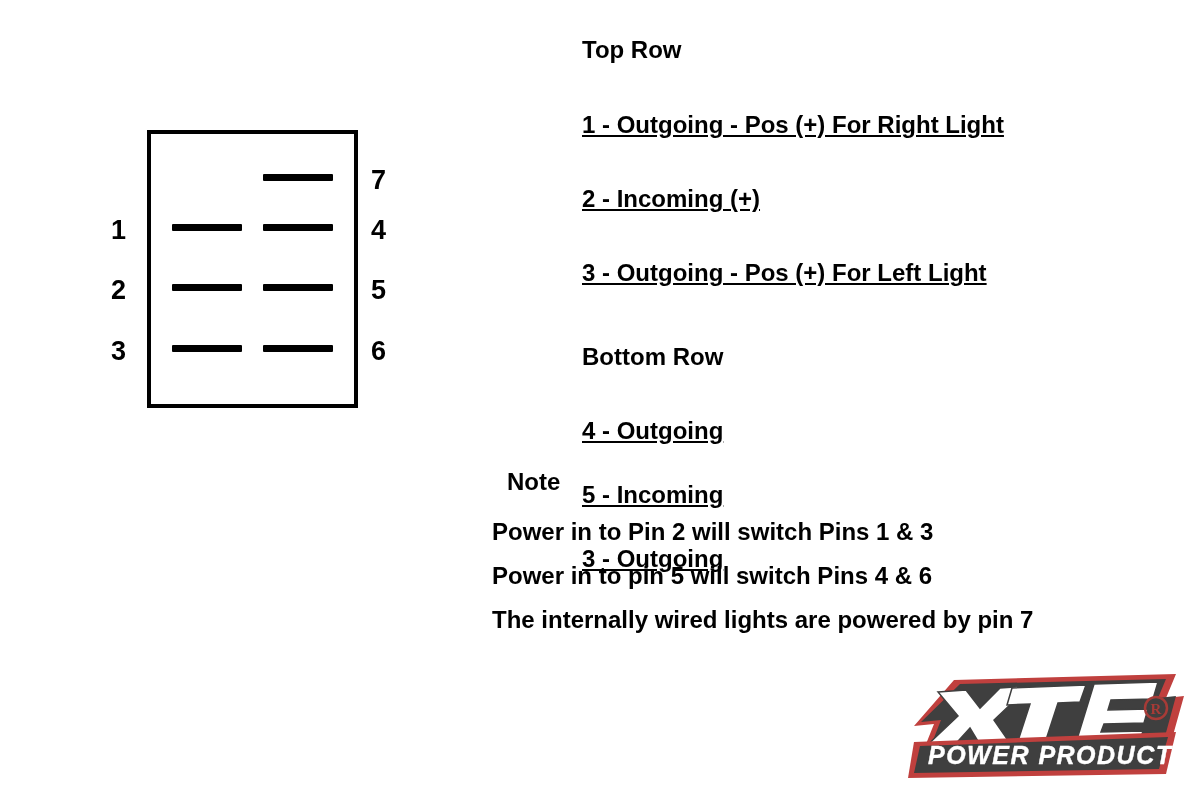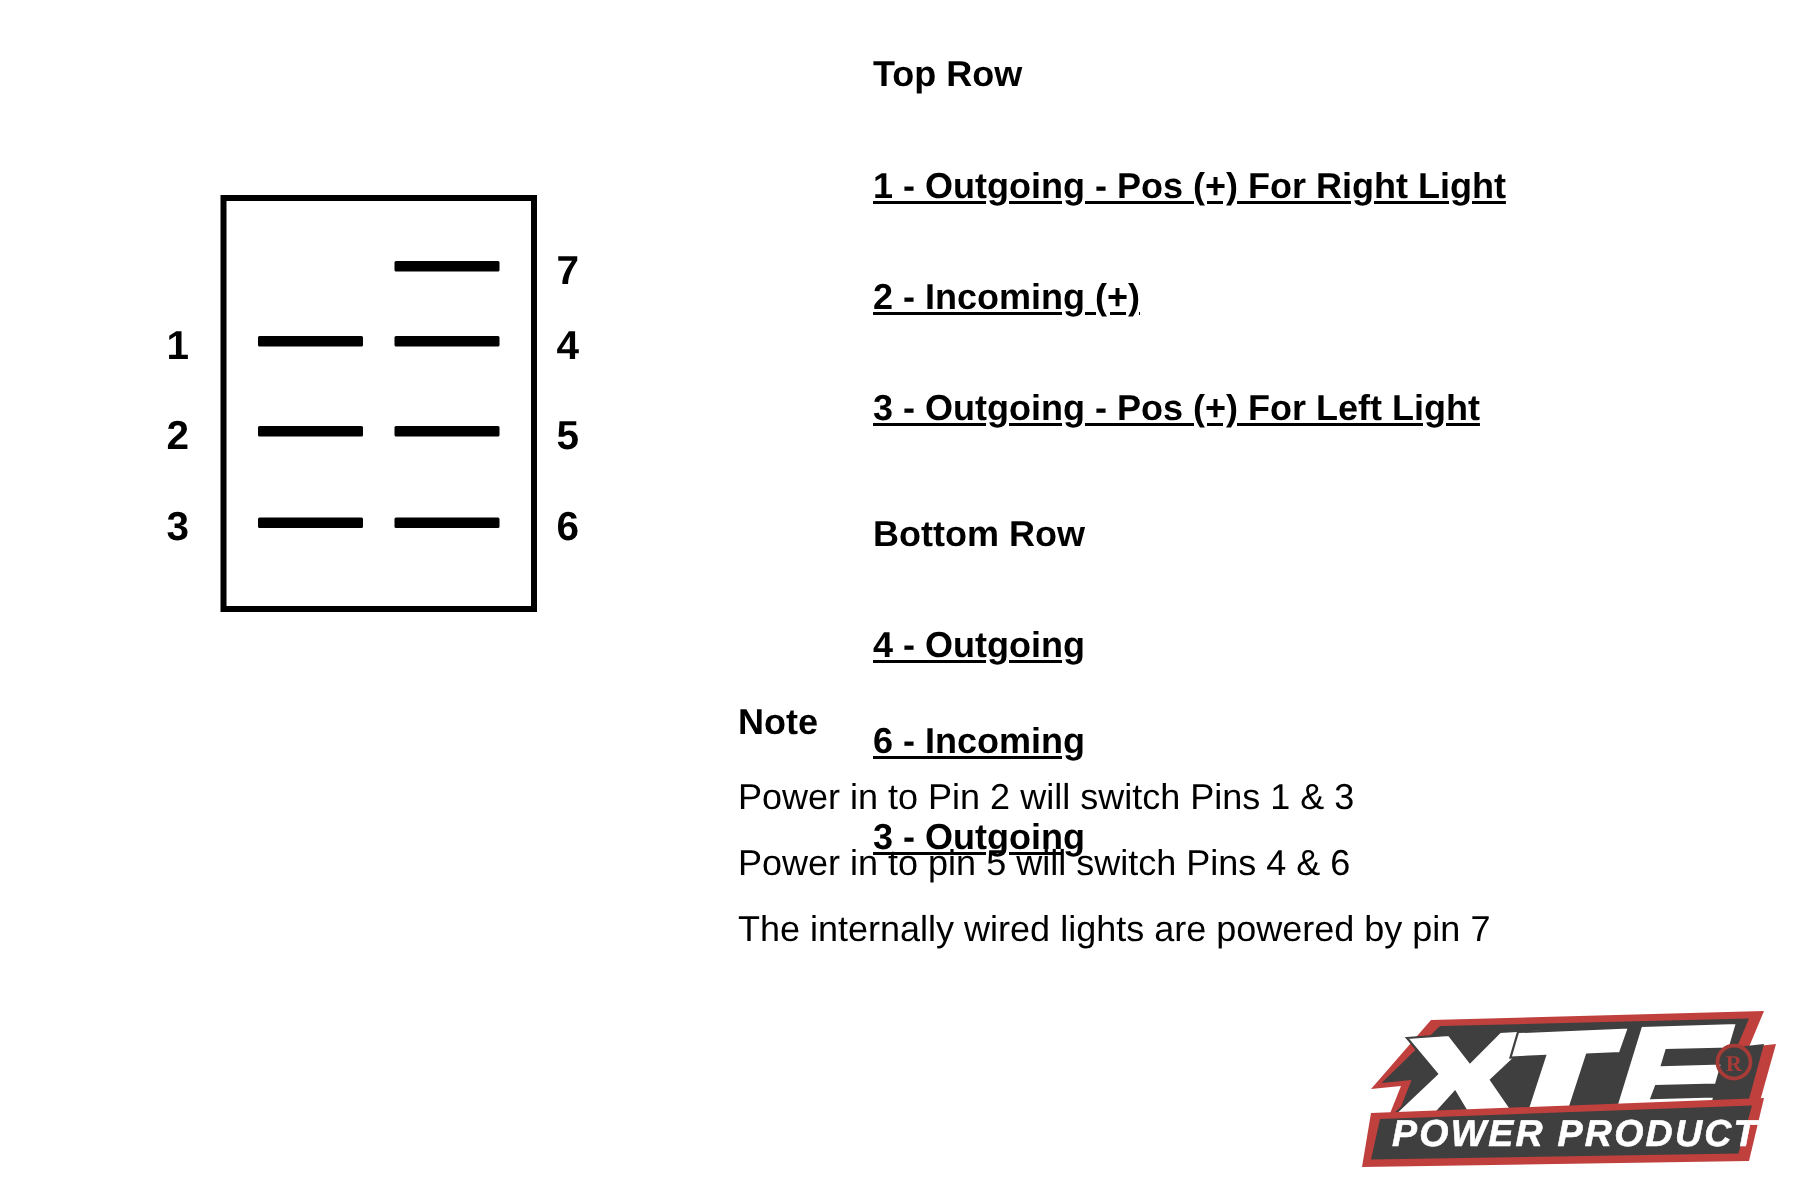--- a/index.html
+++ b/index.html
@@ -94,25 +94,25 @@
   #note-block {
     position: absolute;
     left: 492px;
     top: 470px;
     width: 660px;
   }
   .note-heading {
     font-size: 24px;
     font-weight: bold;
     line-height: 1;
-    margin: 0 0 26px 0;
+    margin: 0 0 26px 15px;
   }
   .note-line {
     font-size: 24px;
-    font-weight: normal;
+    font-weight: bold;
     line-height: 1;
     margin: 0 0 20px 0;
     white-space: nowrap;
   }
 
   
   #brand-logo {
     position: absolute;
     left: 908px;
     top: 668px;
@@ -167,21 +167,21 @@
 
   <div class="legend-item">3 - Outgoing - Pos (+) For Left Light</div>
   <div class="gap-section"></div>
 
   <div class="legend-heading">Bottom Row</div>
   <div class="gap-md"></div>
 
   <div class="legend-item">4 - Outgoing</div>
   <div class="gap-sm"></div>
 
-  <div class="legend-item">6 - Incoming</div>
+  <div class="legend-item">5 - Incoming</div>
   <div class="gap-sm"></div>
 
   <div class="legend-item">3 - Outgoing</div>
   <div class="gap-sm"></div>
 
 </div>
 
 <div id="note-block">
   <div class="note-heading">Note</div>
   <div class="note-line">Power in to Pin 2 will switch Pins 1 &amp; 3</div>

